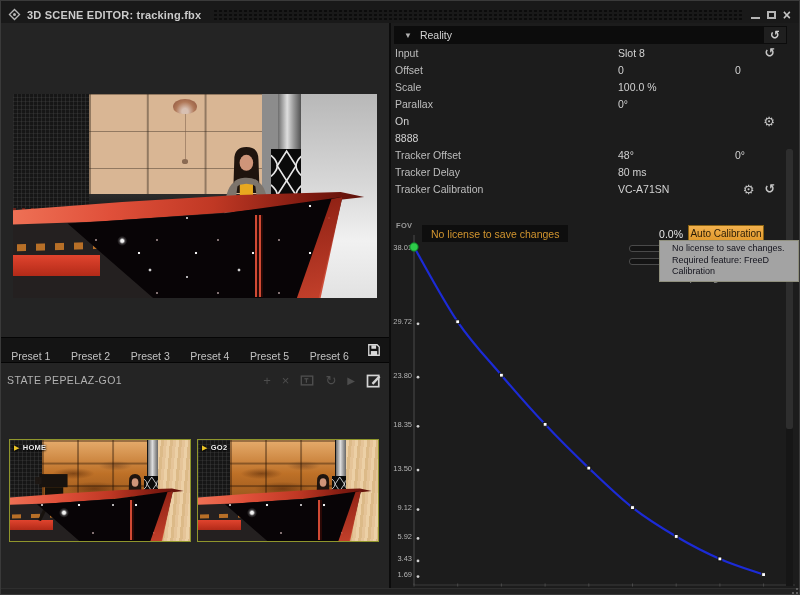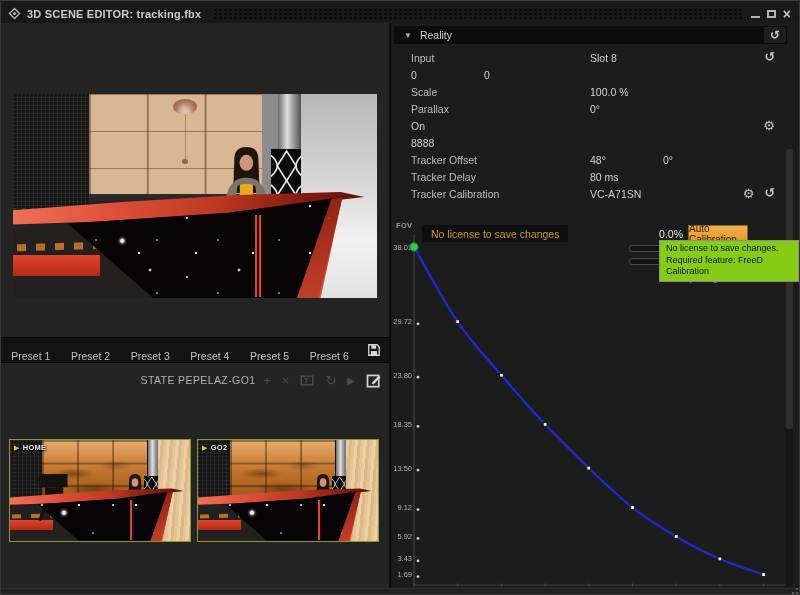--- a/index.html
+++ b/index.html
@@ -1,21 +1,21 @@
 <!DOCTYPE html>
 <html><head>
 <meta charset="utf-8">
 <style>
   * { margin:0; padding:0; box-sizing:border-box; }
   html,body { width:800px; height:595px; background:#101010; }
   body { font-family:"Liberation Sans","DejaVu Sans",sans-serif; }
   #app { position:relative; width:800px; height:595px; background:#1d1d1d; border:1px solid #3a3a3a; overflow:hidden; }
 
   
-  .titlebar { position:absolute; left:0; top:0; width:100%; height:28px; background:#191919; border-bottom:3px solid #a21caf; display:flex; align-items:center; }
+  .titlebar { position:absolute; left:0; top:0; width:100%; height:28px; background:#191919; border-bottom:1px solid #a21caf; display:flex; align-items:center; }
   .app-logo { width:15px; height:15px; margin:0 5px 0 6px; flex:0 0 auto; }
   .title-text { font-size:11px; font-weight:bold; color:#cbcbcb; letter-spacing:.2px; white-space:nowrap; }
   .title-dots { flex:1; height:14px; margin:0 8px 0 12px; background-image:radial-gradient(circle, #0b0b0b 1.1px, transparent 1.3px); background-size:5px 4px; background-position:0 1px; }
   .win-controls { display:flex; align-items:center; gap:7px; margin-right:8px; }
   .win-min { width:9px; height:2px; background:#b5b5b5; margin-top:6px; }
   .win-max { width:9px; height:8px; border:2px solid #b5b5b5; }
   .win-close { font-size:14px; font-weight:bold; color:#c4c4c4; line-height:14px; }
 
   
   .left-panel { position:absolute; left:0; top:22px; width:388px; height:565px; background:#242424; }
@@ -88,58 +88,58 @@
     font-size:7.5px; font-weight:bold; color:#ececec; text-shadow:0 1px 2px #000, 0 0 2px #000; letter-spacing:.3px; }
   .thumb-play { color:#e8c227; font-size:7px; line-height:7px; }
 
   
   .preset-bar { position:absolute; left:0; top:314px; width:388px; height:26px; background:#141414;
     border-top:1px solid #050505; border-bottom:1px solid #050505; display:flex; align-items:center; }
   .preset { flex:1; text-align:center; font-size:10.5px; color:#c2c2c2;margin-top:12px; }
   .preset-save { flex:0 0 30px; display:flex; justify-content:center; align-items:center; }
 
   
-  .state-row { position:absolute; left:0; top:344px; width:388px; height:26px; display:flex; align-items:center; padding-left:6px;justify-content:center; }
+  .state-row { position:absolute; left:0; top:344px; width:388px; height:26px; display:flex; align-items:center; padding-left:6px; }
   .state-label { font-size:10.5px; color:#b2b2b2; letter-spacing:.4px; }
   .state-icons { position:absolute; right:8px; top:0; height:26px; display:flex; align-items:center; gap:11px; }
   .dim-ic { color:#4d4d4d; font-size:13px; line-height:13px; }
   .dim-ic.sm { font-size:10px; }
 
   .thumbs-row { position:absolute; left:0; top:416px; width:388px; height:104px; }
 
   
   .right-panel { position:absolute; left:388px; top:22px; width:412px; height:565px; background:#1c1c1c; border-left:2px solid #0c0c0c; }
   .rheader { position:absolute; left:3px; top:3px; width:393px; height:18px; background:#0c0c0c; display:flex; align-items:center; }
   .rheader .tri { font-size:8px; color:#b0b0b0; margin:0 8px 0 10px; }
   .rheader .htxt { font-size:10.5px; color:#d2d2d2; }
   .rheader .hreset { position:absolute; right:1px; top:1px; width:22px; height:16px; background:#1f1f1f; display:flex; align-items:center; justify-content:center; color:#cfcfcf; font-size:12px; font-weight:bold; }
 
   .props { position:absolute; left:0; top:24px; width:400px; }
-  .prow { position:relative; display:flex; align-items:flex-end; height:17px; padding-left:20px; }
+  .prow { position:relative; display:flex; align-items:flex-start; height:17px; padding-left:4px;gap:44px; }
   .prow .lbl { width:179px; font-size:10.5px; color:#bdbdbd; }
   .prow .val { width:73px; font-size:10.5px; color:#d2d2d2; }
   .prow .val2 { flex:1; font-size:10.5px; color:#d2d2d2; }
   .ric { position:absolute; right:16px; display:flex; gap:10px; align-items:center; }
   .ric span { color:#c6c6c6; font-size:12.5px; line-height:13px; font-weight:bold; }
   .ric span.gear { font-weight:normal; font-size:13px; }
 
   
   .chart-area { position:absolute; left:0; top:196px; width:410px; height:369px; }
   .chart-svg { position:absolute; left:0; top:0; }
   .fov-label { position:absolute; left:5px; top:2px; font-size:7.5px; font-weight:bold; color:#9a9a9a; letter-spacing:.3px; }
   .license-badge { position:absolute; left:31px; top:6px; height:17px; padding:0 9px; background:#0e0e0e;
     display:flex; align-items:center; font-size:10.5px; color:#d2952f; }
   .pct { position:absolute; left:252px; top:9px; width:40px; text-align:right; font-size:10.5px; color:#e6e6e6; }
-  .auto-btn { position:absolute; left:297px; top:6px; width:60px; height:17px;
+  .auto-btn { position:absolute; left:297px; top:6px; width:76px; height:17px;
     background:linear-gradient(#f2b14e,#e0982b); border:1px solid #8a6212; color:#2a1c06;
     font-size:10px; display:flex; align-items:center; justify-content:center; }
   .pbar { position:absolute; left:238px; width:90px; height:7px; background:#141414; border:1px solid #4a4a4a; border-radius:3px; }
   .pbar.b1 { top:26px; } .pbar.b2 { top:39px; }
-  .tooltip { position:absolute; left:268px; top:21px; width:140px; background:#84cc16; border:1px solid #8f8f7d;
-    padding:2px 4px 3px 6px; font-size:9px; line-height:11.5px; color:#14141e; z-index:10; }
+  .tooltip { position:absolute; left:268px; top:21px; width:140px; background:#a3a3a3; border:1px solid #8f8f7d;
+    padding:2px 4px 3px 12px; font-size:9px; line-height:11.5px; color:#14141e; z-index:10; }
   .calib-status { position:absolute; left:230px; top:52px; width:152px; text-align:right; font-size:10.5px; color:#8f8f8f; }
 
   .vscroll-track { position:absolute; left:395px; top:126px; width:7px; height:437px; background:#161616; }
   .vscroll-thumb { position:absolute; left:395px; top:126px; width:7px; height:280px; background:#2e2e2e; border-radius:2px; }
 
   
   .bottom-strip { position:absolute; left:0; top:587px; width:800px; height:8px; background:#222; border-top:1px solid #2e2e2e; }
   .grip { position:absolute; right:2px; bottom:1px; width:12px; height:12px; }
   .grip i { position:absolute; width:2px; height:2px; background:#5f5f5f; }
   .grip i:nth-child(1){ right:1px; bottom:1px; }
@@ -341,20 +341,21 @@
 
     <div class="props">
       <div class="prow">
         <span class="lbl">Input</span>
         <span class="val">Slot 8</span>
         <div class="ric">
             <span>↺</span>
           </div>
       </div>
       <div class="prow">
+        <span class="lbl">Offset</span>
         <span class="val">0</span>
         <span class="val2">0</span>
       </div>
       <div class="prow">
         <span class="lbl">Scale</span>
         <span class="val">100.0 %</span>
       </div>
       <div class="prow">
         <span class="lbl">Parallax</span>
         <span class="val">0°</span>

